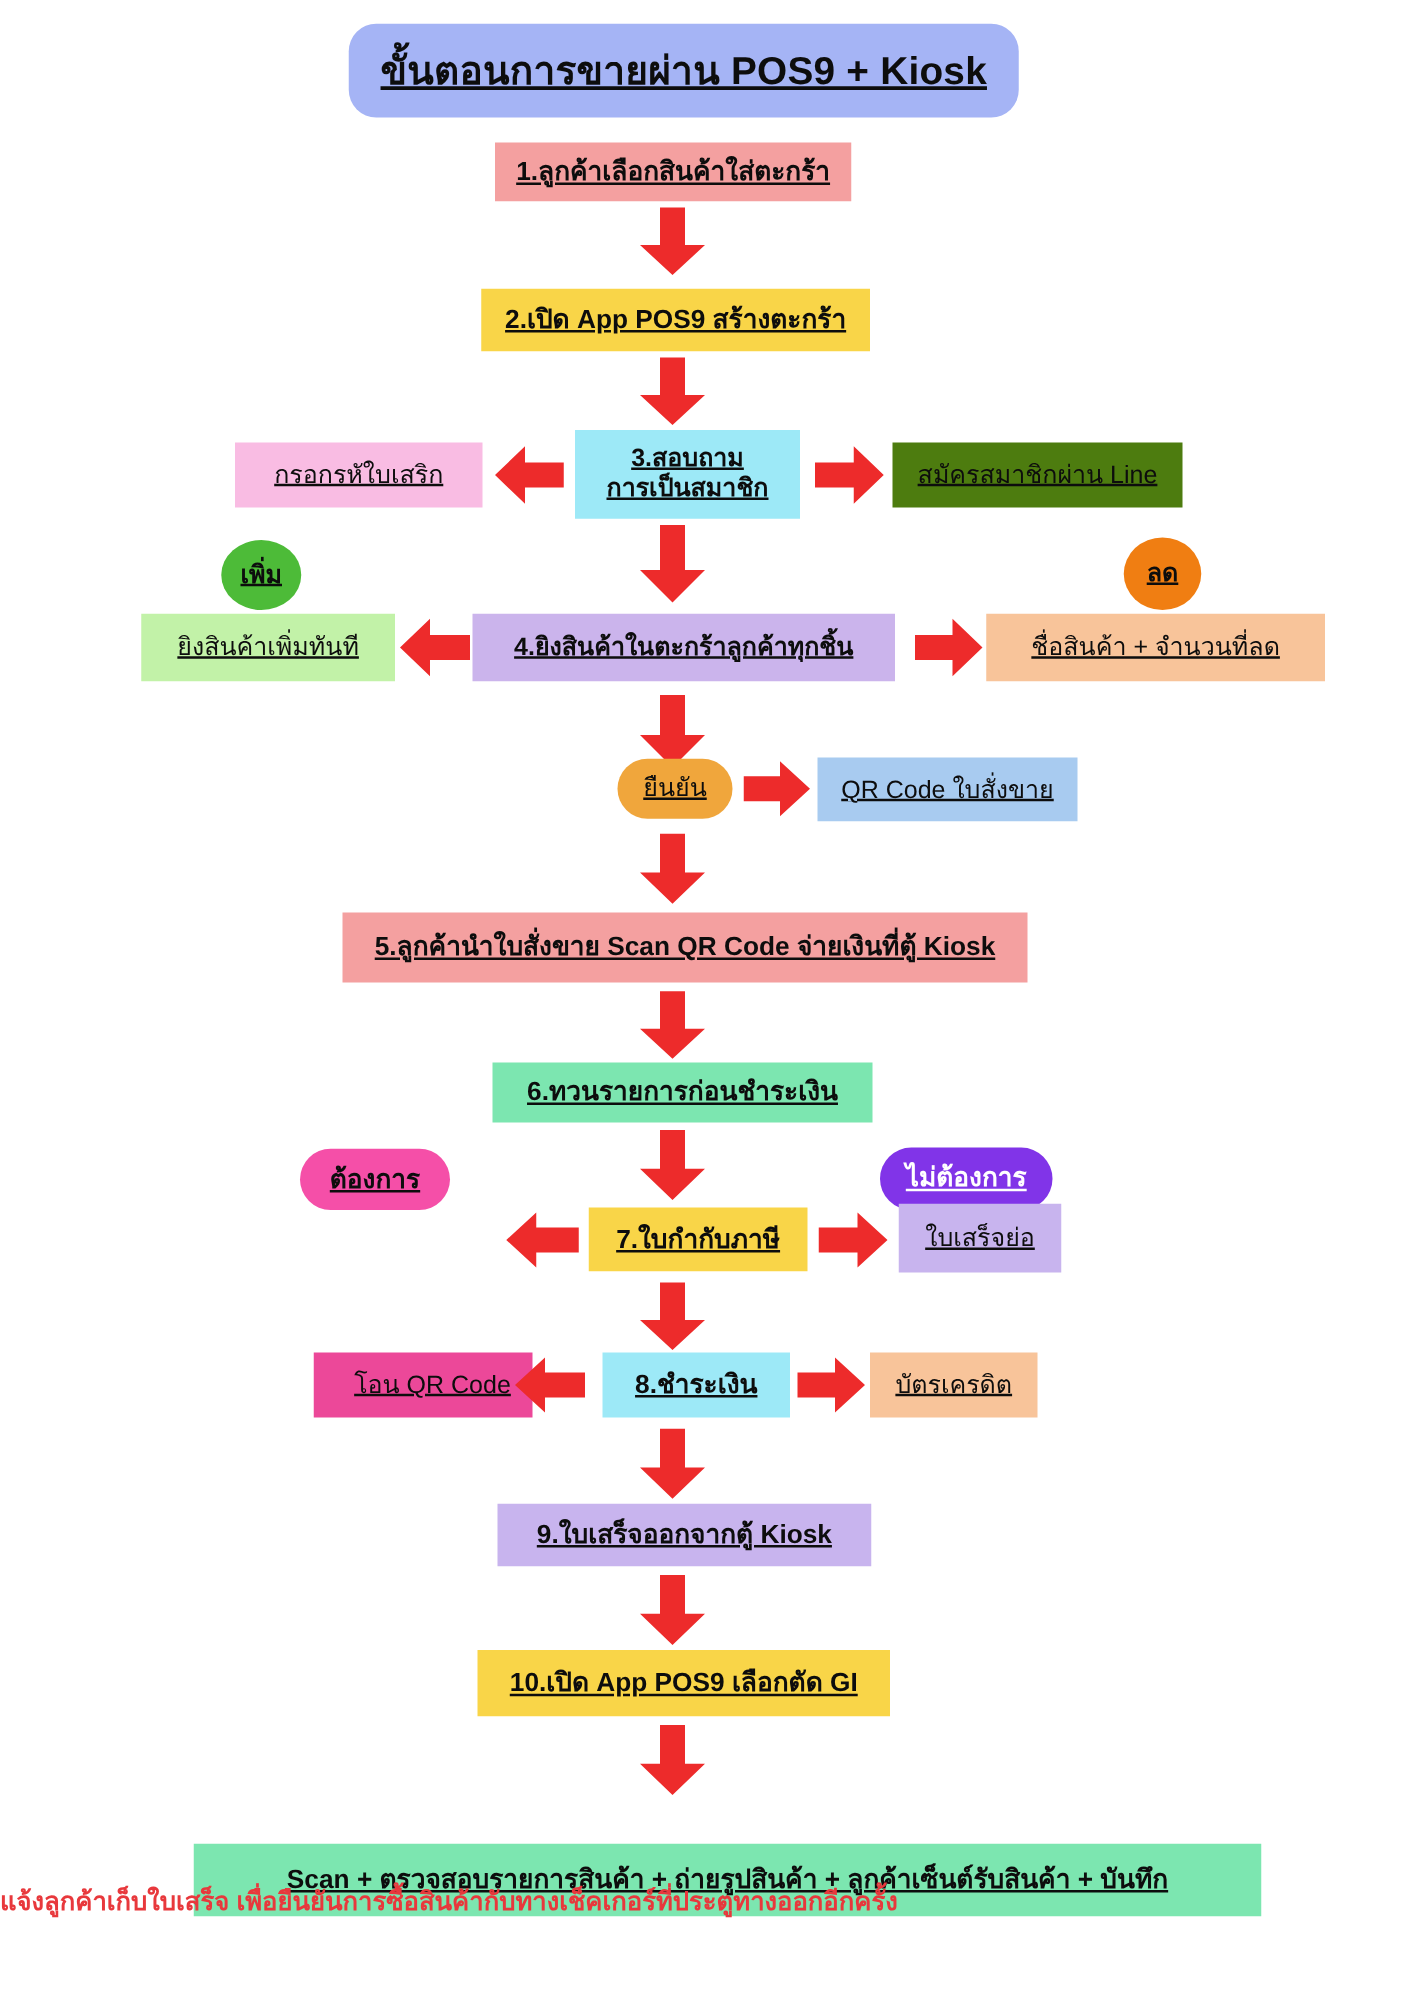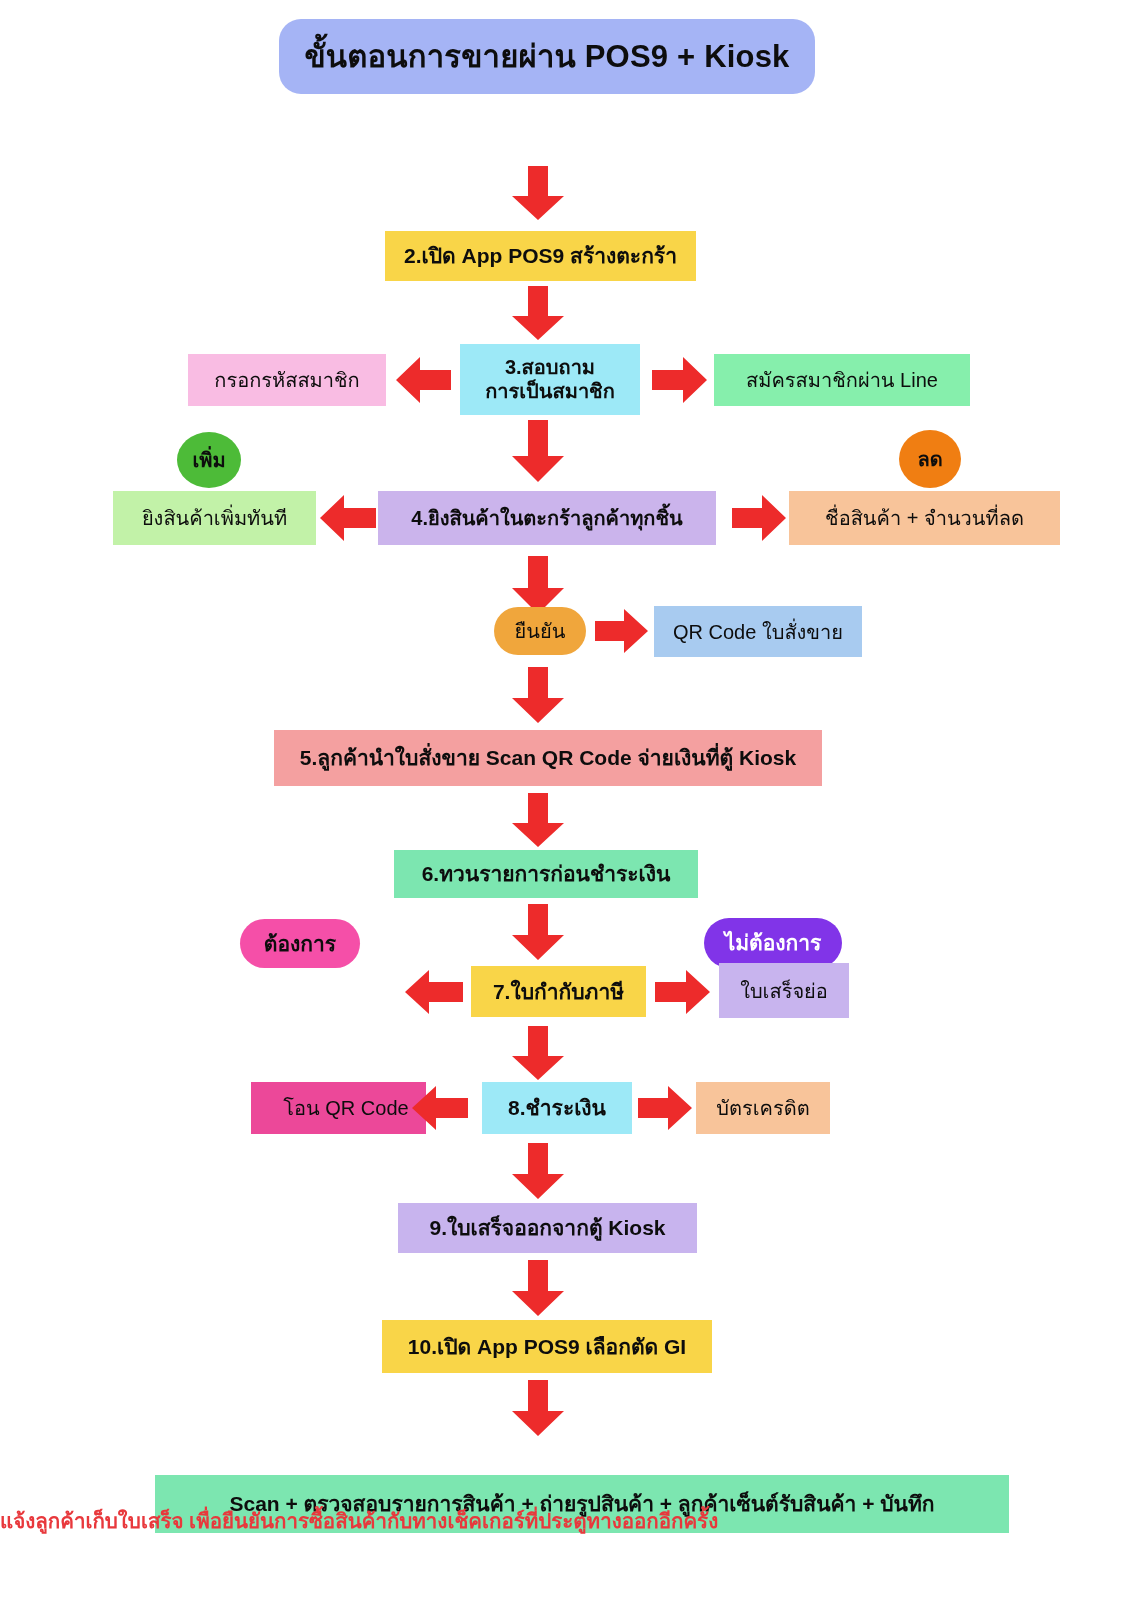--- a/index.html
+++ b/index.html
@@ -18,20 +18,21 @@
   
   .node{
     position:absolute;
     display:flex;
     align-items:center;
     justify-content:center;
     box-sizing:border-box;
     color:#0d0d0d;
     line-height:1.2;
     padding:2px 6px;
+    text-decoration:underline;
   }
   .bold{font-weight:bold;}
   .pill{border-radius:999px;}
   .ellipse{border-radius:50%;}
   .rounded-lg{border-radius:26px;}
 
   
   #title-banner{
     left:279px; top:19px; width:536px; height:75px;
     background:#A5B4F5;
@@ -58,20 +59,23 @@
 </style>
 </head>
 <body>
 
 <div id="canvas">
 
   <div class="node bold" id="title-banner">
     <span>ขั้นตอนการขายผ่าน POS9 + Kiosk</span>
   </div>
 
+  <div class="node bold" id="n-step1" style="left:396px;top:114px;width:285px;height:47px;background:#F4A0A0;font-size:21px;">
+    <span>1.ลูกค้าเลือกสินค้าใส่ตะกร้า</span>
+  </div>
 
   <div class="arrow" style="left:512px;top:166px;">
     <svg width="52" height="54" viewBox="0 0 52 54">
         <path d="M16 0 H36 V30 H52 L26 54 L0 30 H16 Z"></path>
       </svg>
   </div>
 
   <div class="node bold" id="n-step2" style="left:385px;top:231px;width:311px;height:50px;background:#F9D548;font-size:21px;">
     <span>2.เปิด App POS9 สร้างตะกร้า</span>
   </div>
@@ -81,24 +85,24 @@
         <path d="M16 0 H36 V30 H52 L26 54 L0 30 H16 Z"></path>
       </svg>
   </div>
 
   <div class="node bold" id="n-step3" style="left:460px;top:344px;width:180px;height:71px;background:#9DE9F7;font-size:20px;flex-direction:column;line-height:1.18;">
     <span>3.สอบถาม</span>
     <span>การเป็นสมาชิก</span>
   </div>
 
   <div class="node" id="n-step3-left" style="left:188px;top:354px;width:198px;height:52px;background:#F9BCE3;font-size:20px;">
-    <span>กรอกรหัสสมาชิก</span>
-  </div>
-
-  <div class="node" id="n-step3-right" style="left:714px;top:354px;width:256px;height:52px;background:#86efac;font-size:20px;">
+    <span>กรอกรหัใบเสริก</span>
+  </div>
+
+  <div class="node" id="n-step3-right" style="left:714px;top:354px;width:232px;height:52px;background:#4d7c0f;font-size:20px;">
     <span>สมัครสมาชิกผ่าน Line</span>
   </div>
 
   <div class="arrow" style="left:396px;top:357px;">
     <svg width="55" height="46" viewBox="0 0 55 46">
         <path d="M55 13 H24 V0 L0 23 L24 46 V33 H55 Z"></path>
       </svg>
   </div>
 
   <div class="arrow" style="left:652px;top:357px;">

